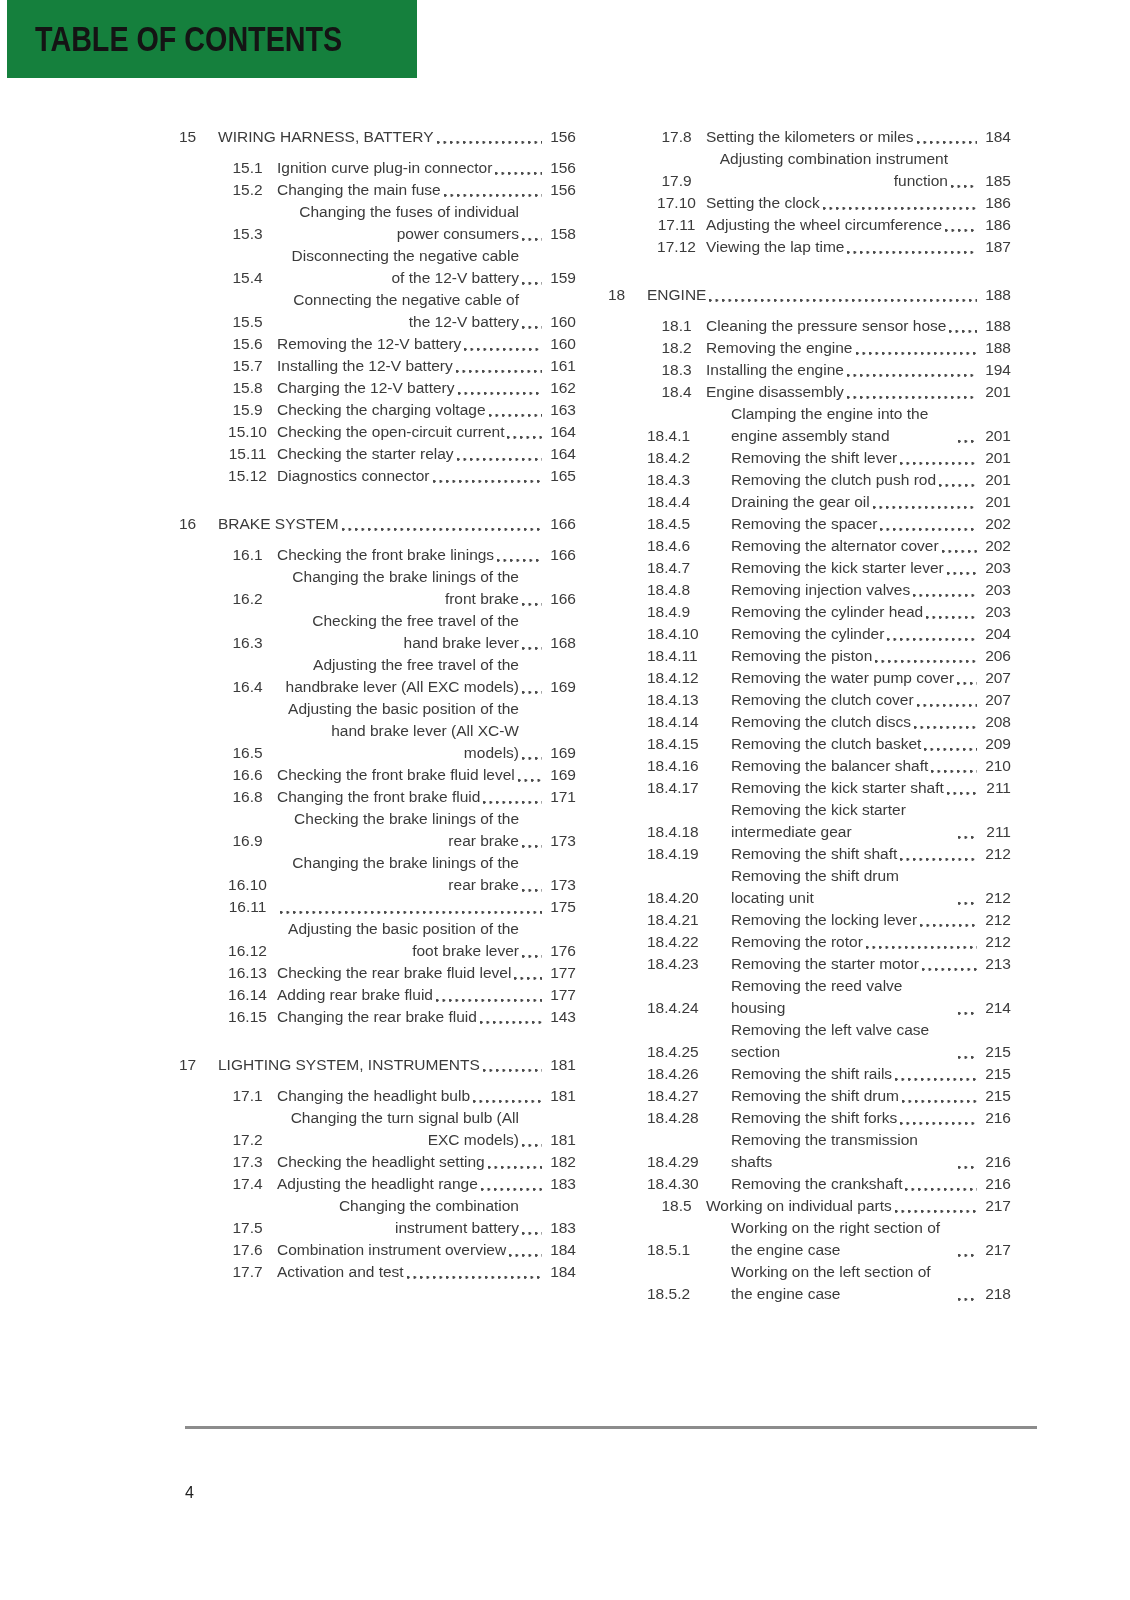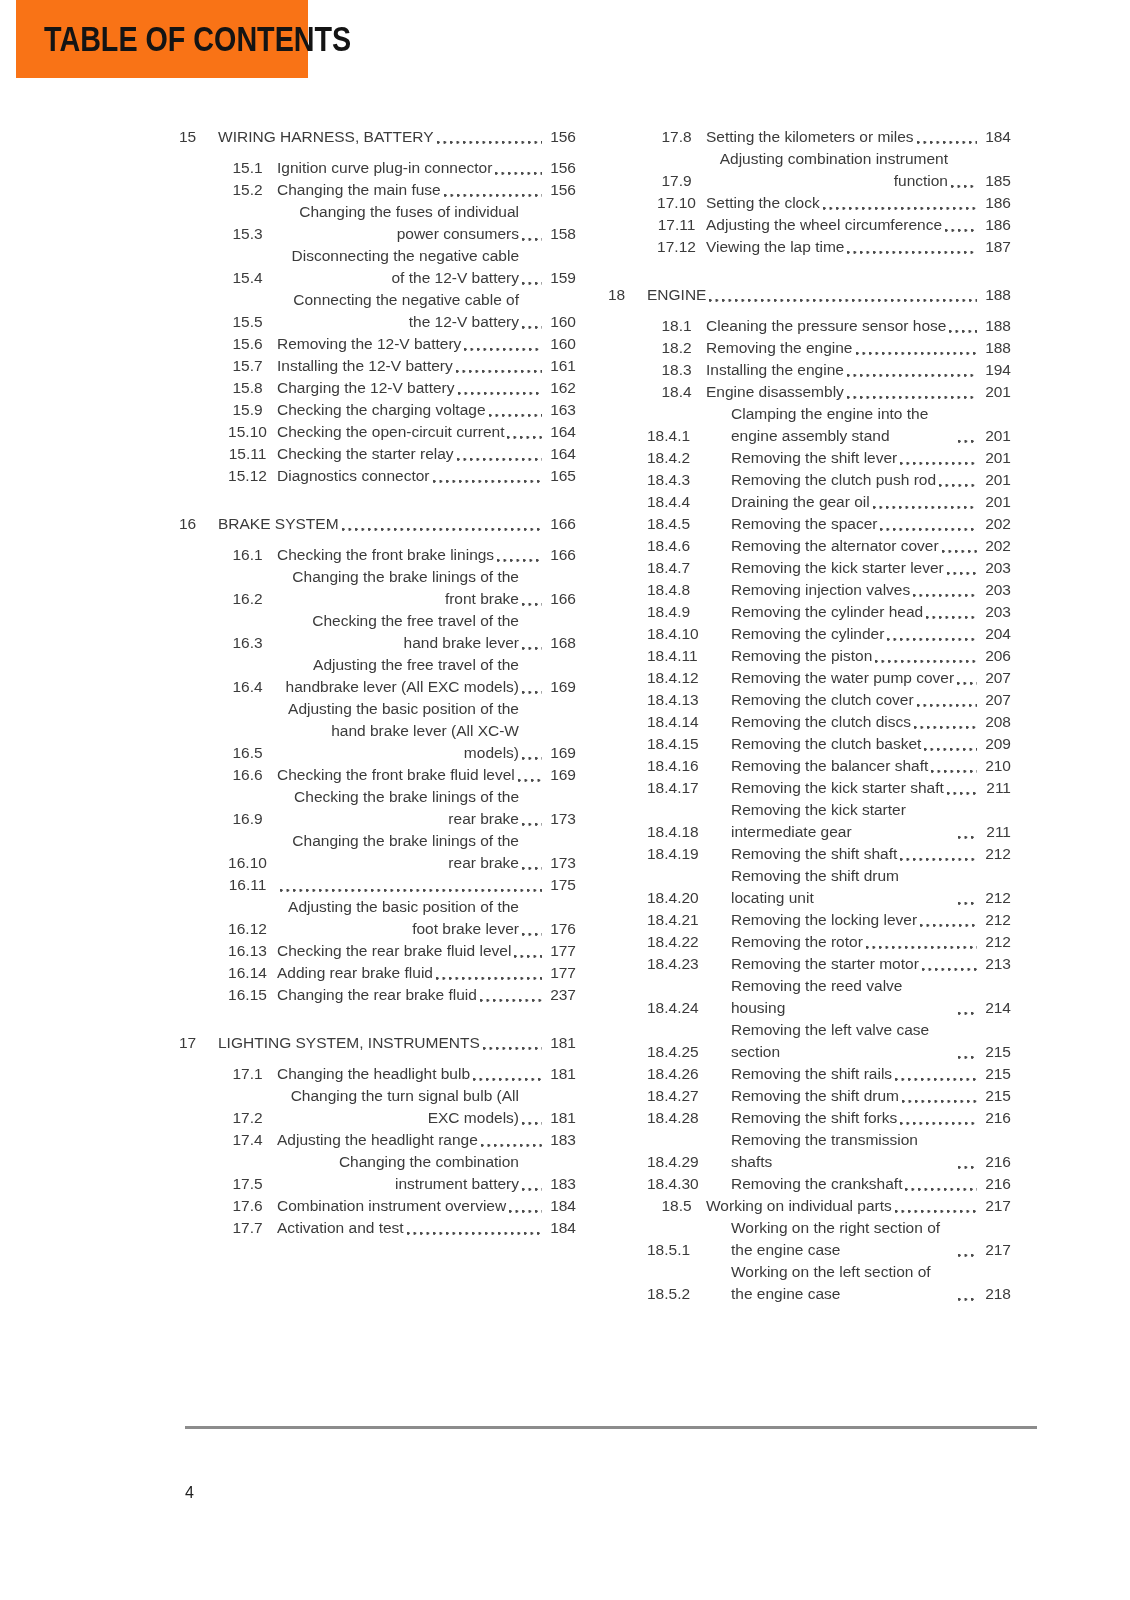--- a/index.html
+++ b/index.html
@@ -7,23 +7,23 @@
     width:1130px; height:1600px;
     background:#ffffff;
     font-family:"Liberation Sans", sans-serif;
     color:#3b3b3b;
     position:relative;
     overflow:hidden;
   }
 
   
   .header-box {
-    position:absolute; left:16px; top:0;
-    width:292px; height:78px;
-    background:#f97316;
+    position:absolute; left:7px; top:0;
+    width:410px; height:78px;
+    background:#15803d;
     display:flex; align-items:center;
   }
   .header-title {
     font-size:35px; font-weight:700; color:#141414;
     margin-left:28px; white-space:nowrap;
     transform:scaleX(0.82); transform-origin:left center;
     letter-spacing:0px;
   }
 
   
@@ -194,20 +194,26 @@
     <span class="leader"></span>
     <span class="pg">169</span>
   </div>
       <div class="toc-entry lvl2">
     <span class="num">16.6</span>
     <span class="title">Checking the front brake fluid level</span>
     <span class="leader"></span>
     <span class="pg">169</span>
   </div>
       <div class="toc-entry lvl2">
+    <span class="num">16.8</span>
+    <span class="title">Changing the front brake fluid</span>
+    <span class="leader"></span>
+    <span class="pg">171</span>
+  </div>
+      <div class="toc-entry lvl2">
     <span class="num">16.9</span>
     <span class="title">Checking the brake linings of the rear brake</span>
     <span class="leader"></span>
     <span class="pg">173</span>
   </div>
       <div class="toc-entry lvl2">
     <span class="num">16.10</span>
     <span class="title">Changing the brake linings of the rear brake</span>
     <span class="leader"></span>
     <span class="pg">173</span>
@@ -232,41 +238,47 @@
       <div class="toc-entry lvl2">
     <span class="num">16.14</span>
     <span class="title">Adding rear brake fluid</span>
     <span class="leader"></span>
     <span class="pg">177</span>
   </div>
       <div class="toc-entry lvl2">
     <span class="num">16.15</span>
     <span class="title">Changing the rear brake fluid</span>
     <span class="leader"></span>
-    <span class="pg">237</span>
+    <span class="pg">143</span>
   </div>
       <div class="toc-entry lvl1">
     <span class="num">17</span>
     <span class="title">LIGHTING SYSTEM, INSTRUMENTS</span>
     <span class="leader"></span>
     <span class="pg">181</span>
   </div>
       <div class="toc-entry lvl2">
     <span class="num">17.1</span>
     <span class="title">Changing the headlight bulb</span>
     <span class="leader"></span>
     <span class="pg">181</span>
   </div>
       <div class="toc-entry lvl2">
     <span class="num">17.2</span>
     <span class="title">Changing the turn signal bulb (All EXC models)</span>
     <span class="leader"></span>
     <span class="pg">181</span>
   </div>
       <div class="toc-entry lvl2">
+    <span class="num">17.3</span>
+    <span class="title">Checking the headlight setting</span>
+    <span class="leader"></span>
+    <span class="pg">182</span>
+  </div>
+      <div class="toc-entry lvl2">
     <span class="num">17.4</span>
     <span class="title">Adjusting the headlight range</span>
     <span class="leader"></span>
     <span class="pg">183</span>
   </div>
       <div class="toc-entry lvl2">
     <span class="num">17.5</span>
     <span class="title">Changing the combination instrument battery</span>
     <span class="leader"></span>
     <span class="pg">183</span>

